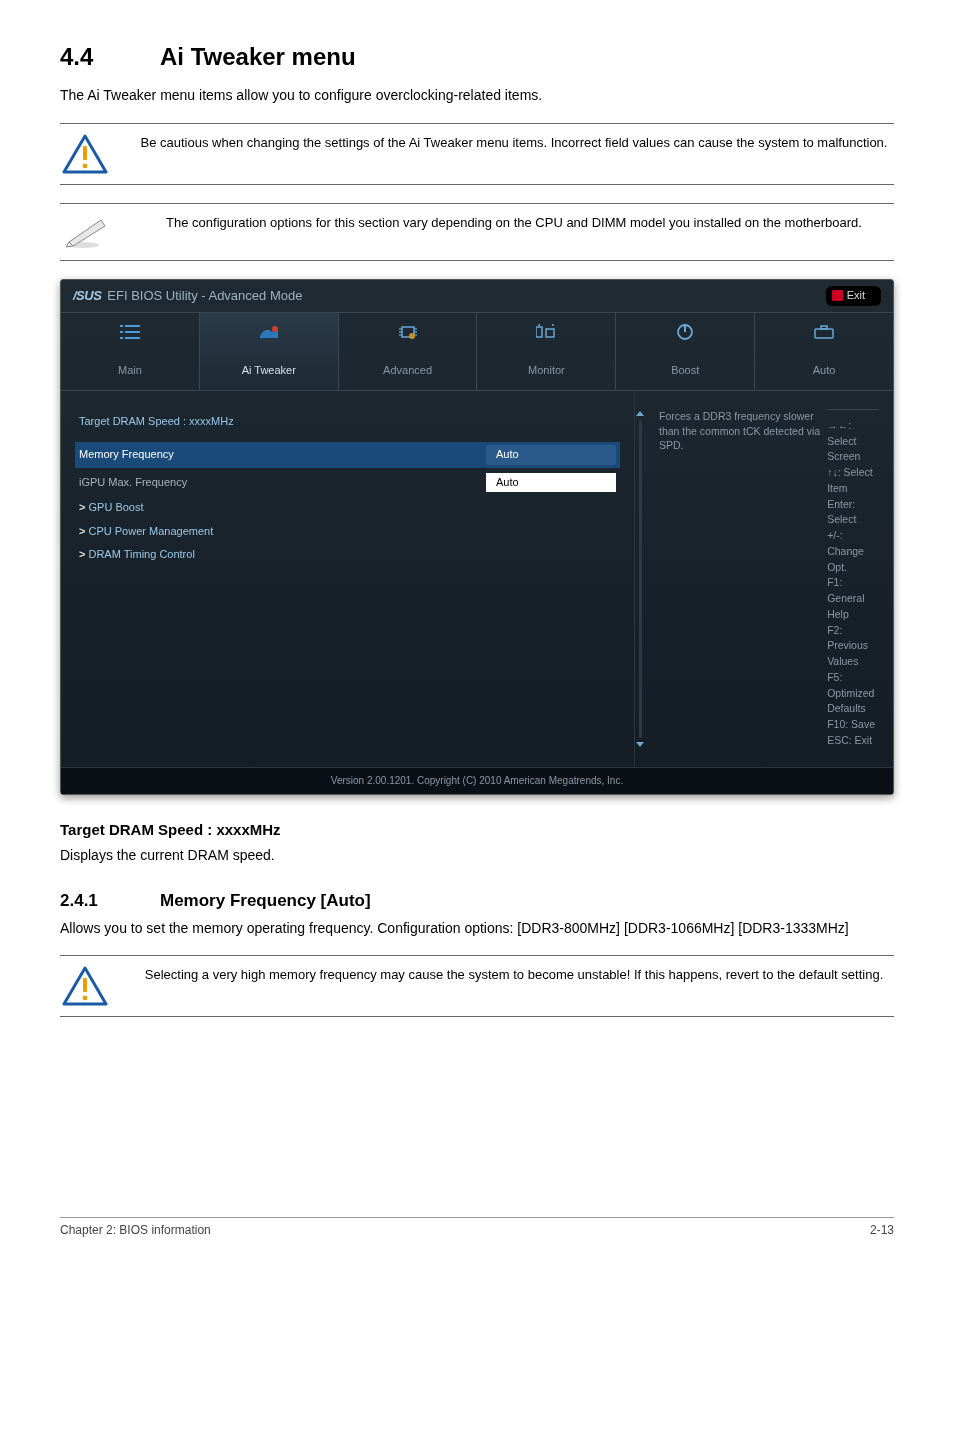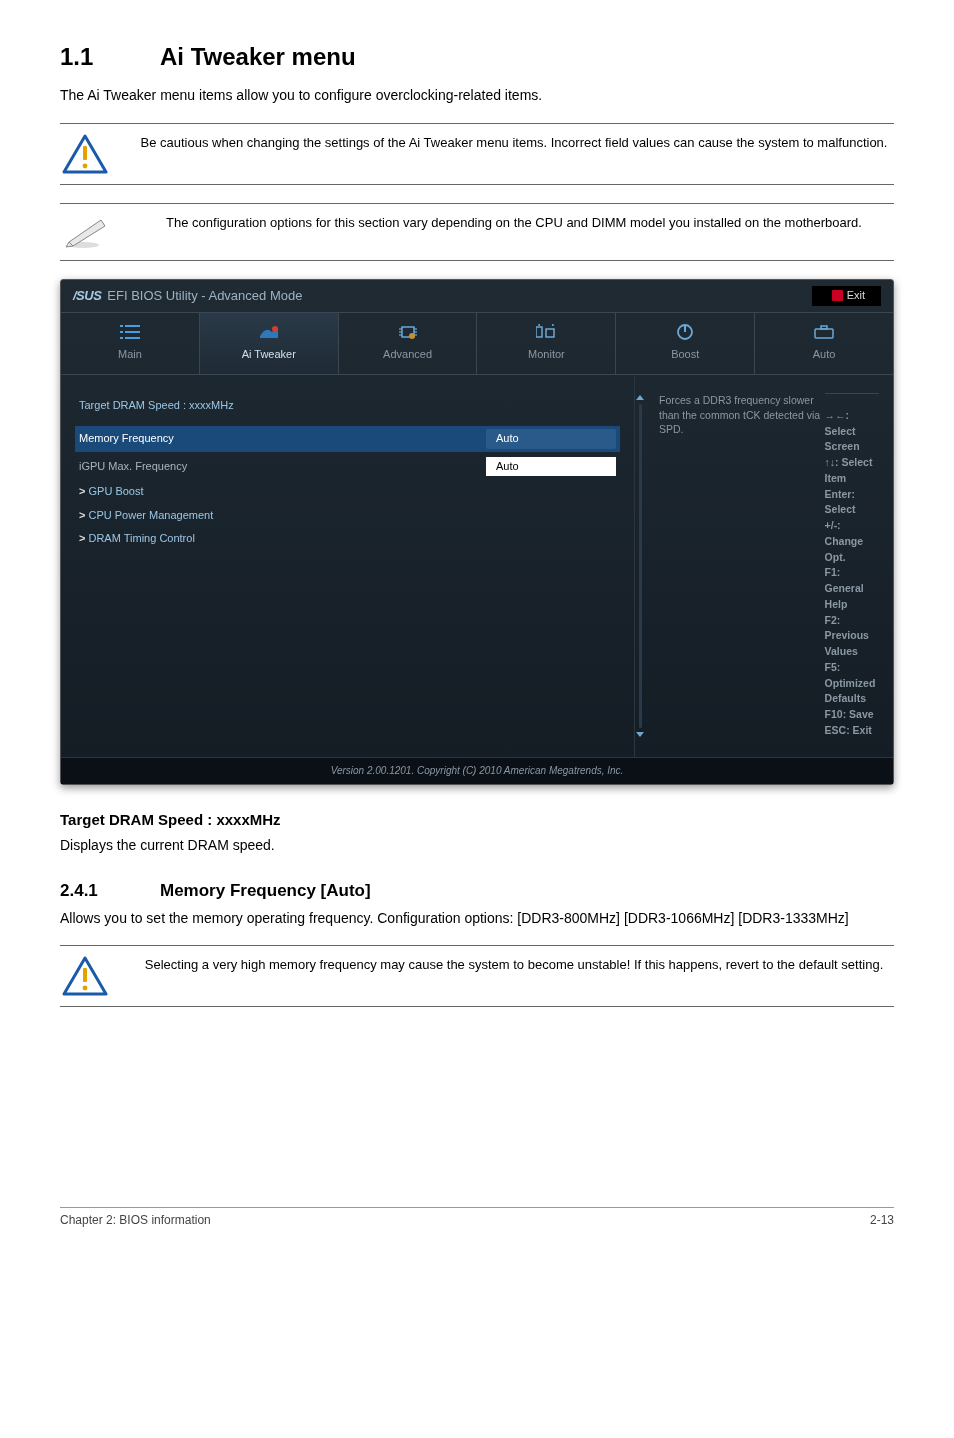--- a/index.html
+++ b/index.html
@@ -43,36 +43,36 @@
     justify-content: space-between;
     align-items: center;
     padding: 6px 12px;
     border-bottom: 1px solid #3a4650;
     font-size: 13px;
   }
   .bios-titlebar .left { display:flex; align-items:center; gap:6px; }
   .bios-titlebar .asus-logo { font-weight: bold; font-style: italic; color:#a8c8e0; letter-spacing:-0.5px; }
   .bios-titlebar .title-text { color:#9fb2c0; }
   .bios-titlebar .exit-btn {
-    background:#000; color:#ddd; padding:2px 16px 2px 20px; border-radius:0;
+    background:#000; color:#ddd; padding:2px 16px 2px 6px; border-radius:6px;
     display:flex; align-items:center; gap:4px; font-size:11px;
   }
   .bios-titlebar .exit-btn .ex { width:11px; height:11px; background:#c02; display:inline-block; border-radius:1px; position:relative; }
   .tabs {
     display:flex;
     border-bottom:1px solid #3a4650;
   }
   .tab {
     flex:1;
     text-align:center;
     padding:10px 0 12px 0;
     border-right:1px solid #3a4650;
     color:#8a98a4;
     font-size: 11px;
-    display:flex; flex-direction:column; align-items:center; gap:6px;
+    display:flex; flex-direction:column; align-items:center; gap:22px;
   }
   .tab:last-child { border-right:none; }
   .tab.active {
     background: linear-gradient(#2a3a48,#1e2a35);
     color:#cfe0ee;
   }
   .tab .tab-icon { width:22px; height:18px; display:flex; justify-content:center; align-items:center; }
   .bios-body {
     display:flex;
     min-height: 320px;
@@ -112,57 +112,56 @@
     padding:2px 10px;
     border-radius:2px;
     text-align:left;
   }
   .row .value.textbox {
     background:#fff;
     color:#000;
     padding:2px 10px;
   }
   .row.sub .label::before { content:"> "; color:#ddd; font-weight:bold; }
-  .help-block { border-top:1px solid #3a4650; padding-top:14px; font-size:10.5px; line-height:1.5;font-weight:bold; }
+  .help-block { border-top:1px solid #3a4650; padding-top:8px; font-size:10.5px; line-height:1.5; }
   .scroll-indicator {
     width:10px; display:flex; flex-direction:column; align-items:center; justify-content:space-between;
     padding:20px 0;
   }
   .scroll-arrow { width:0; height:0; border-left:4px solid transparent; border-right:4px solid transparent; }
   .scroll-arrow.up { border-bottom:5px solid #6ea7cf; }
   .scroll-arrow.down { border-top:5px solid #6ea7cf; }
   .scroll-track { flex:1; width:3px; background:#2a3a48; margin:4px 0; border-radius:2px; }
   .bios-footer {
     text-align:center;
     padding:6px 0;
     background:#0a1016;
     color:#8a98a4;
     font-size:10px;
     border-top:1px solid #2a3540;
-    font-style:italic;
   }
   .subhead { font-size:15px; font-weight:bold; margin: 8px 0 6px 0; }
   .subnum { display:inline-block; width:100px; font-size:17px; }
   .bodytext { font-size:14px; margin-bottom: 16px; }
   .footer-line {
     border-top:1px solid #999;
     margin-top: 200px;
     padding-top:4px;
     display:flex;
     justify-content:space-between;
     font-size:12px;
     color:#444;
   }
   .left-body-wrap { display:flex; }
 </style>
 </head>
 <body>
 
 <h1 class="section-title">
-  <span class="num">1.1</span><span>Ai Tweaker menu</span>
+  <span class="num">4.4</span><span>Ai Tweaker menu</span>
 </h1>
 
 <p class="intro">The Ai Tweaker menu items allow you to configure overclocking-related items.</p>
 
 <div class="callout">
   <div class="icon-wrap">
     <svg class="triangle-svg" viewBox="0 0 46 40">
       <polygon points="23,2 44,38 2,38" fill="none" stroke="#1a5aa8" stroke-width="3" stroke-linejoin="round"></polygon>
       <rect x="21" y="12" width="4" height="14" fill="#e7a000" rx="1"></rect>
       <circle cx="23" cy="32" r="2.4" fill="#e7a000"></circle>

